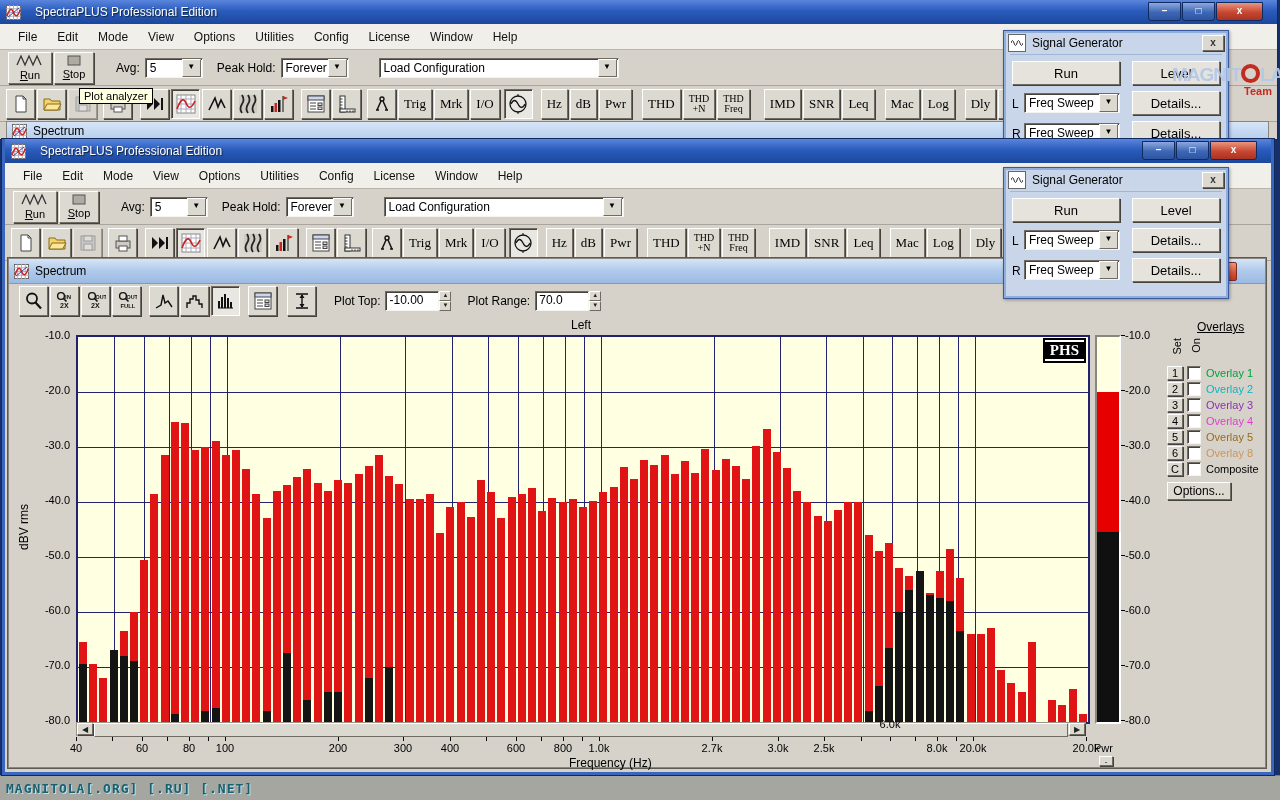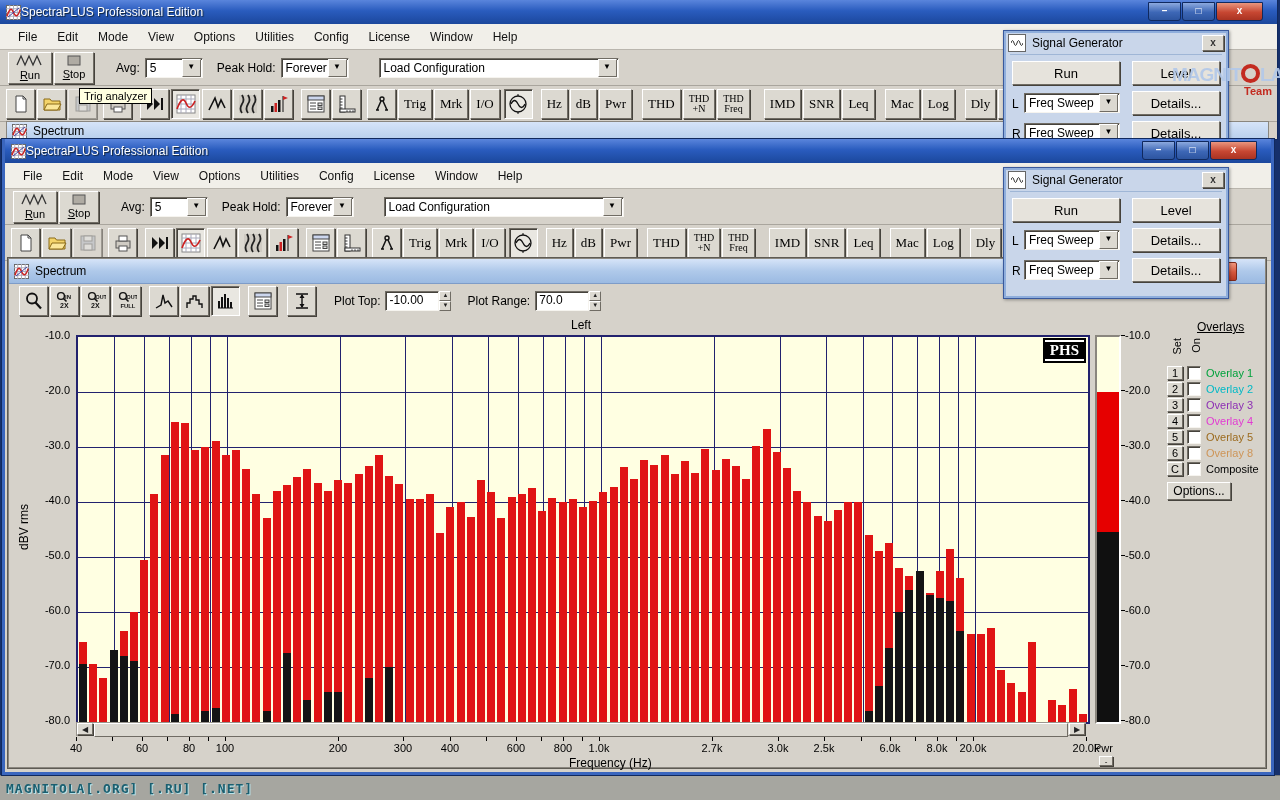--- a/index.html
+++ b/index.html
@@ -2,21 +2,21 @@
 <html><head>
 <meta charset="utf-8">
 <style>
   html,body{margin:0;padding:0;}
   body{width:1280px;height:800px;position:relative;overflow:hidden;background:#16306B;
        font-family:"Liberation Sans",sans-serif;-webkit-font-smoothing:none;}
   
   .appwin{position:absolute;background:#D6D2CA;box-shadow:0 0 0 1px #10295E;}
   .titlebar{position:relative;height:24px;background:linear-gradient(180deg,#5A85DC 0%,#2A5CBE 45%,#1B479C 100%);
             display:flex;align-items:center;padding-left:6px;color:#fff;font-size:12px;}
-  .titlebar .ttext{margin-left:0;text-shadow:1px 1px 1px #123;white-space:nowrap;}
+  .titlebar .ttext{margin-left:14px;text-shadow:1px 1px 1px #123;white-space:nowrap;}
   .winbtns{position:absolute;top:2px;right:14px;display:flex;}
   .wbtn{width:31px;height:17px;margin-left:1px;border:1px solid #10295E;border-radius:0 0 3px 3px;
         background:linear-gradient(180deg,#8CA9DE,#3D67B6 55%,#2D55A0);color:#fff;font-size:10px;line-height:15px;
         text-align:center;font-weight:bold;}
   .wbtn.close{width:45px;background:linear-gradient(180deg,#E9967E,#C74732 55%,#A93322);}
   .menubar{height:25px;background:#F1EFE9;border-bottom:1px solid #B9B5AD;display:flex;align-items:center;
            padding-left:8px;font-size:12px;color:#111;}
   .menuitem{padding:3px 10px;}
   .toolbar{height:35px;background:#D6D2CA;border-bottom:1px solid #A9A59D;display:flex;align-items:center;padding-left:4px;position:relative;}
   .btn3d{background:#DCD9D1;border:1px solid;border-color:#FFFFFF #706C64 #706C64 #FFFFFF;
@@ -264,21 +264,21 @@
         </div>
         <div class="btn3d txtbtn" style="margin-left: 14px;">IMD</div>
         <div class="btn3d txtbtn" style="margin-left: 2px;">SNR</div>
         <div class="btn3d txtbtn" style="margin-left: 2px;">Leq</div>
         <div class="btn3d txtbtn" style="margin-left: 10px;">Mac</div>
         <div class="btn3d txtbtn" style="margin-left: 2px;">Log</div>
         <div class="btn3d txtbtn" style="margin-left: 10px;">Dly</div>
         <div class="btn3d txtbtn" style="margin-left: 2px;">Rvb</div>
         <div class="btn3d txtbtn" style="margin-left: 2px;">Scp</div>
       </div>
-      <div class="tooltip" style="left: 79px; top: 88px;">Trig analyzer</div>
+      <div class="tooltip" style="left: 79px; top: 88px;">Plot analyzer</div>
       <div class="sliver">
         <span style="width: 15px; height: 15px; display: inline-block;"><svg width="15" height="15" viewBox="0 0 16 16">
             <rect x="0.5" y="0.5" width="15" height="15" fill="#fff" stroke="#666"></rect>
             <path d="M4 0v16M8 0v16M12 0v16M0 4h16M0 8h16M0 12h16" stroke="#AAB" stroke-width="1" fill="none"></path>
             <path d="M1 12 C4 3,6 3,8 8 S13 13,15 5" stroke="#C22" stroke-width="1.6" fill="none"></path>
             <path d="M2 13 L14 3" stroke="#339" stroke-width="1" fill="none"></path>
           </svg></span>
         <span style="margin-left: 6px;">Spectrum</span>
       </div>
       <div class="siggen" style="left: 1003px; top: 30px; width: 224px; height: 130px;">
@@ -792,21 +792,21 @@
           <div class="xlab" style="left: 216px; top: 424px;">100</div>
           <div class="xlab" style="left: 329px; top: 424px;">200</div>
           <div class="xlab" style="left: 394px; top: 424px;">300</div>
           <div class="xlab" style="left: 441px; top: 424px;">400</div>
           <div class="xlab" style="left: 507px; top: 424px;">600</div>
           <div class="xlab" style="left: 554px; top: 424px;">800</div>
           <div class="xlab" style="left: 590px; top: 424px;">1.0k</div>
           <div class="xlab" style="left: 703px; top: 424px;">2.7k</div>
           <div class="xlab" style="left: 769px; top: 424px;">3.0k</div>
           <div class="xlab" style="left: 815px; top: 424px;">2.5k</div>
-          <div class="xlab" style="left: 881px; top: 424px;">6.0k</div>
+          <div class="xlab" style="left: 881px; top: 400px;">6.0k</div>
           <div class="xlab" style="left: 928px; top: 424px;">8.0k</div>
           <div class="xlab" style="left: 964px; top: 424px;">20.0k</div>
           <div class="xlab" style="left: 1077px; top: 424px;">20.0k</div>
           <div style="position: absolute; left: 560px; top: 438px; font-size: 12px;">Frequency (Hz)</div>
           <div id="meter" style="left: 1086px; top: 17px; width: 22px; height: 385px; position: absolute;">
             <div class="seg" style="top: 55px; height: 140.25px; background: rgb(230, 0, 0);"></div>
             <div class="seg" style="top: 195.25px; height: 189.75px; background: rgb(16, 16, 16);"></div>
           </div>
           <div style="position: absolute; left: 1085px; top: 424px; font-size: 11px;">Pwr</div>
           <div class="btn3d" style="position: absolute; left: 1090px; top: 438px; width: 14px; height: 10px; font-size: 8px;">-</div>

